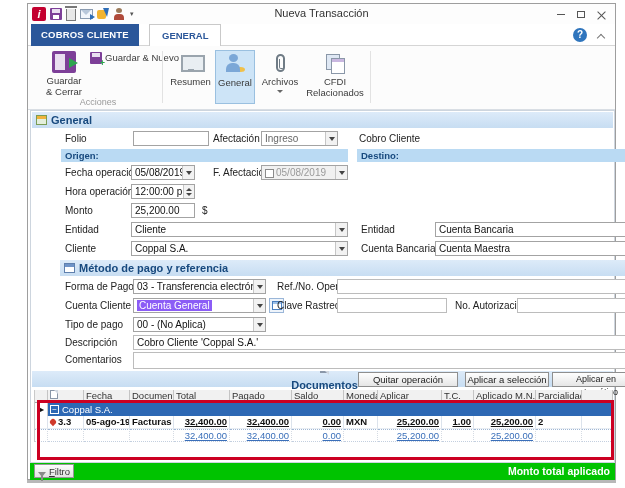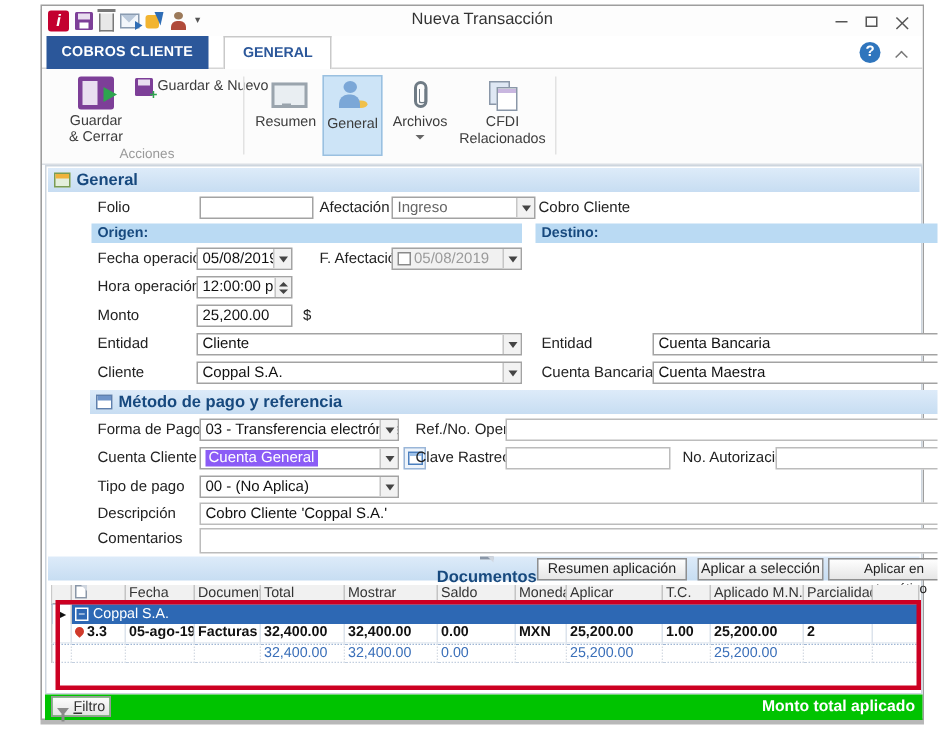--- a/index.html
+++ b/index.html
@@ -147,21 +147,21 @@
   .doc-btn { position:absolute; height:15px; background:linear-gradient(#fefefe,#e6e6e6);
     border:1px solid #8f8f8f; font-size:9.5px; line-height:13px; text-align:center; color:#222; }
 
   
   .trow { position:absolute; left:6px; width:579px; height:13px; display:grid;
     grid-template-columns:13px 36px 46px 44px 56px 62px 52px 34px 64px 32px 62px 46px 1fr;
     font-size:9.5px; line-height:12px; border-left:1px solid #c9c9c9; }
   .tc { border-right:1px solid #dce3ec; border-bottom:1px solid #e8edf3; padding:0 2px;
     overflow:hidden; white-space:nowrap; }
   .th .tc { background:#f1f1f1; border-right:1px solid #c4c4c4; border-bottom:1px solid #a3a3a3; color:#333; }
-  .num { text-align:left; }
+  .num { text-align:right;text-decoration:underline; }
   .grow { background:#2d68b4; }
   .grow .selcell { background:#fff; border-right:1px solid #c9c9c9; display:flex; align-items:center;
     justify-content:center; color:#111; font-size:8px; }
   .grow .gspan { grid-column:2 / 14; color:#fff; display:flex; align-items:center; gap:3px; padding-left:2px; }
   .expander { width:9px; height:9px; border:1px solid #fff; background:#2d68b4; color:#fff; font-size:8px;
     line-height:7px; text-align:center; }
   .drow .tc { font-weight:bold; color:#111; }
   .srow .tc { color:#3a6fb9; border-top:1px dotted #9fb6d4; border-bottom:1px dotted #c3cfdf;
     border-right:1px dotted #d5dbe3; }
   .pin { display:inline-block; width:6px; height:6px; border-radius:50% 50% 50% 0; background:#d03a2b;
@@ -268,21 +268,21 @@
   <div class="client-frame"></div>
 
   <div class="sech" style="top:108px;">
     <span class="ic-sec-general"></span>
     <span>General</span>
   </div>
 
   <div class="lbl" style="left:37px; top:127px;">Folio</div>
   <div class="fld" style="left:105px; top:127px; width:76px;"></div>
   <div class="lbl" style="left:185px; top:127px;">Afectación</div>
-  <div class="fld dd" style="left:233px; top:127px; width:96px; color:#666;">
+  <div class="fld dd" style="left:233px; top:127px; width:77px; color:#666;">
     <span>Ingreso</span>
     <span class="dar"></span>
   </div>
   <div class="lbl" style="left:331px; top:127px;">Cobro Cliente</div>
 
   <div class="band" style="left:33px; top:145px; width:287px;">Origen:</div>
   <div class="band" style="left:329px; top:145px; width:283px;">Destino:</div>
 
   <div class="lbl" style="left:37px; top:161px;">Fecha operación</div>
   <div class="fld dd" style="left:103px; top:161px; width:64px;">
@@ -364,31 +364,31 @@
   <div class="lbl" style="left:37px; top:331px;">Descripción</div>
   <div class="fld light" style="left:105px; top:331px; width:505px;">Cobro Cliente 'Coppal S.A.'</div>
 
   <div class="lbl" style="left:37px; top:348px;">Comentarios</div>
   <div class="fld light" style="left:105px; top:348px; width:505px; height:17px;"></div>
 
   <div class="sech" style="top:367px;flex-direction:column;">
     <span class="ic-page"></span>
     <span>Documentos</span>
   </div>
-  <div class="doc-btn" style="left:330px; top:368px; width:100px;">Resumen aplicación</div>
+  <div class="doc-btn" style="left:330px; top:368px; width:100px;">Quitar operación</div>
   <div class="doc-btn" style="left:437px; top:368px; width:84px;">Aplicar a selección</div>
   <div class="doc-btn" style="left:524px; top:368px; width:88px; font-size:9px;">Aplicar en automático</div>
 
   <div class="trow th" style="top:386px;">
     <div class="tc"></div>
     <div class="tc"><span class="ic-page" style="width:8px;height:9px;display:inline-block;"></span></div>
     <div class="tc">Fecha</div>
     <div class="tc">Documento</div>
     <div class="tc">Total</div>
-    <div class="tc">Mostrar</div>
+    <div class="tc">Pagado</div>
     <div class="tc">Saldo</div>
     <div class="tc">Moneda</div>
     <div class="tc">Aplicar</div>
     <div class="tc">T.C.</div>
     <div class="tc">Aplicado M.N.</div>
     <div class="tc">Parcialidad</div>
     <div class="tc"></div>
   </div>
 
   <div class="trow grow" style="top:399px;">

